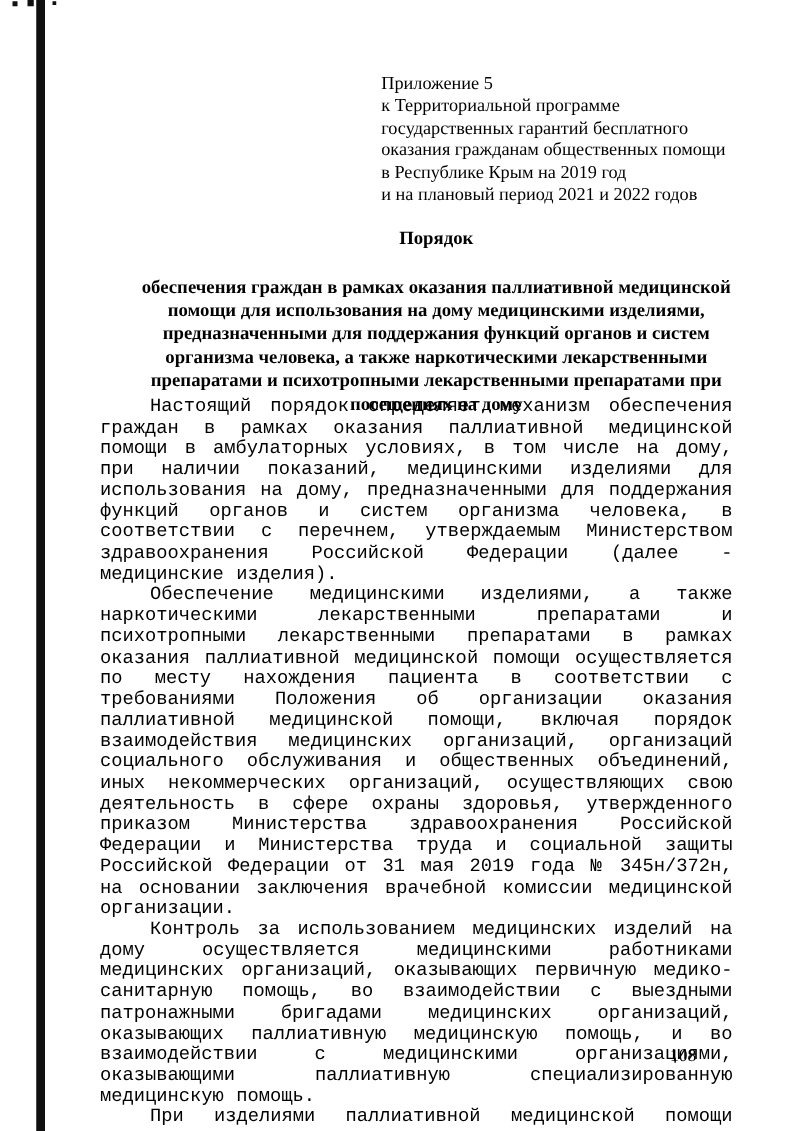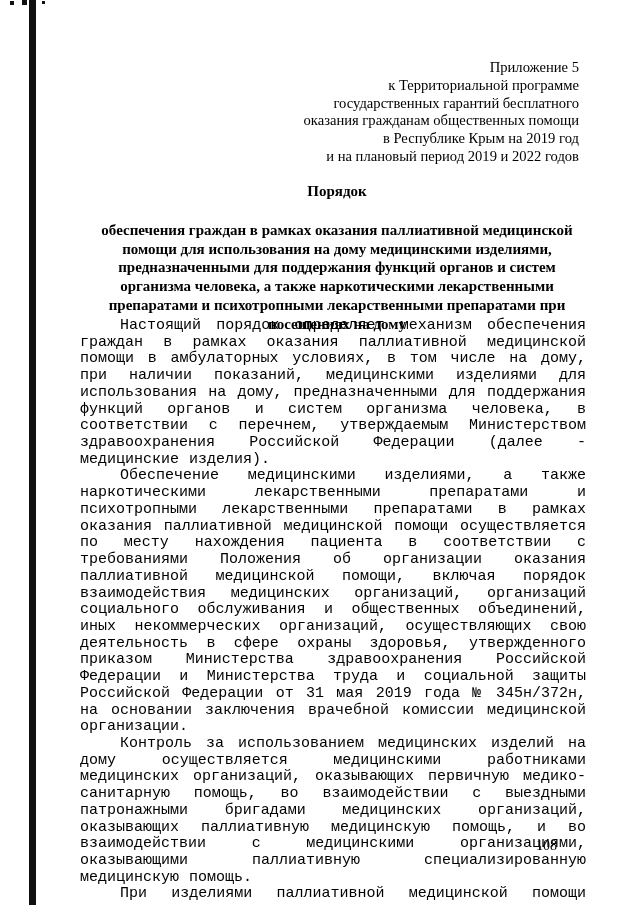--- a/index.html
+++ b/index.html
@@ -36,32 +36,32 @@
     position: absolute;
     background: #101010;
     display: block;
   }
   .corner-marks .m1 { left: 2px;  top: 1px; width: 4px; height: 4px; }
   .corner-marks .m2 { left: 14px; top: 0;   width: 5px; height: 5px; }
   .corner-marks .m3 { left: 34px; top: 1px; width: 3px; height: 3px; }
 
   .appendix {
     position: absolute;
-    left: 279px;
+    left: 305px;
     top: 59px;
     width: 300px;
     font-size: 14.6px;
     line-height: 1.22;
-    text-align: right;
+    text-align: left;
   }
   .appendix div { white-space: nowrap; }
 
   .doc-title {
     position: absolute;
-    left: 84px;
+    left: 96px;
     top: 182px;
     width: 506px;
     text-align: center;
     font-weight: bold;
     font-size: 15px;
     line-height: 1.25;
     margin: 0;
   }
   .doc-title .title-rest {
     margin-top: 20px;
@@ -102,21 +102,21 @@
       <i class="m2"></i>
       <i class="m3"></i>
   </div>
 
   <div class="appendix">
     <div>Приложение 5</div>
     <div>к Территориальной программе</div>
     <div>государственных гарантий бесплатного</div>
     <div>оказания гражданам общественных помощи</div>
     <div>в Республике Крым на 2019 год</div>
-    <div>и на плановый период 2019 и 2022 годов</div>
+    <div>и на плановый период 2021 и 2022 годов</div>
   </div>
 
   <div class="doc-title">
     <div class="title-line1">Порядок</div>
     <div class="title-rest">обеспечения граждан в рамках оказания паллиативной медицинской помощи для использования на дому медицинскими изделиями, предназначенными для поддержания функций органов и систем организма человека, а также наркотическими лекарственными препаратами и психотропными лекарственными препаратами при посещениях на дому</div>
   </div>
 
   <div class="body-text">
     <p>Настоящий порядок определяет механизм обеспечения граждан в рамках оказания паллиативной медицинской помощи в амбулаторных условиях, в том числе на дому, при наличии показаний, медицинскими изделиями для использования на дому, предназначенными для поддержания функций органов и систем организма человека, в соответствии с перечнем, утверждаемым Министерством здравоохранения Российской Федерации (далее - медицинские изделия).</p>
     <p>Обеспечение медицинскими изделиями, а также наркотическими лекарственными препаратами и психотропными лекарственными препаратами в рамках оказания паллиативной медицинской помощи осуществляется по месту нахождения пациента в соответствии с требованиями Положения об организации оказания паллиативной медицинской помощи, включая порядок взаимодействия медицинских организаций, организаций социального обслуживания и общественных объединений, иных некоммерческих организаций, осуществляющих свою деятельность в сфере охраны здоровья, утвержденного приказом Министерства здравоохранения Российской Федерации и Министерства труда и социальной защиты Российской Федерации от 31 мая 2019 года № 345н/372н, на основании заключения врачебной комиссии медицинской организации.</p>

